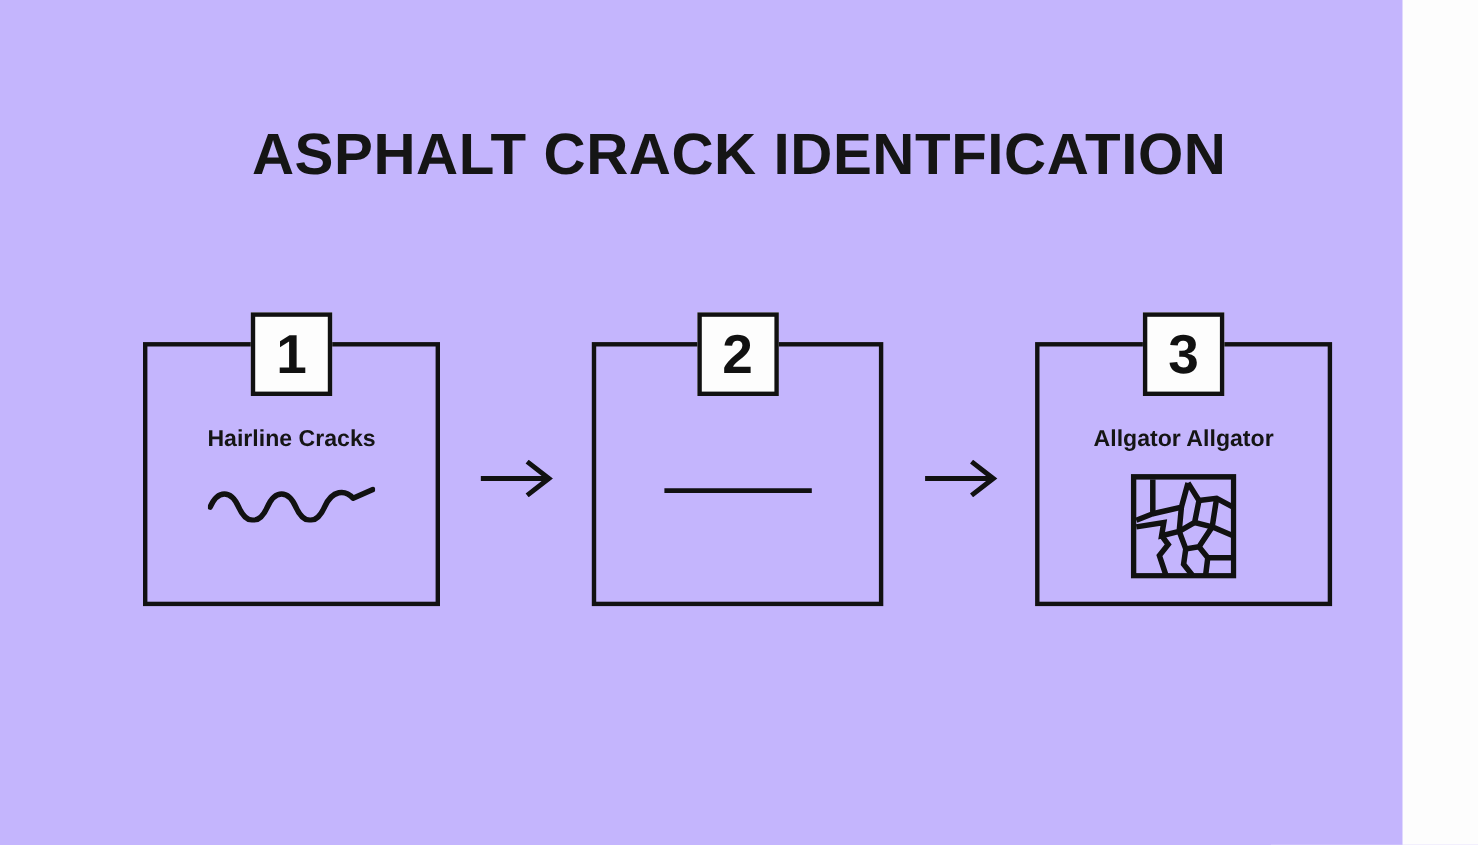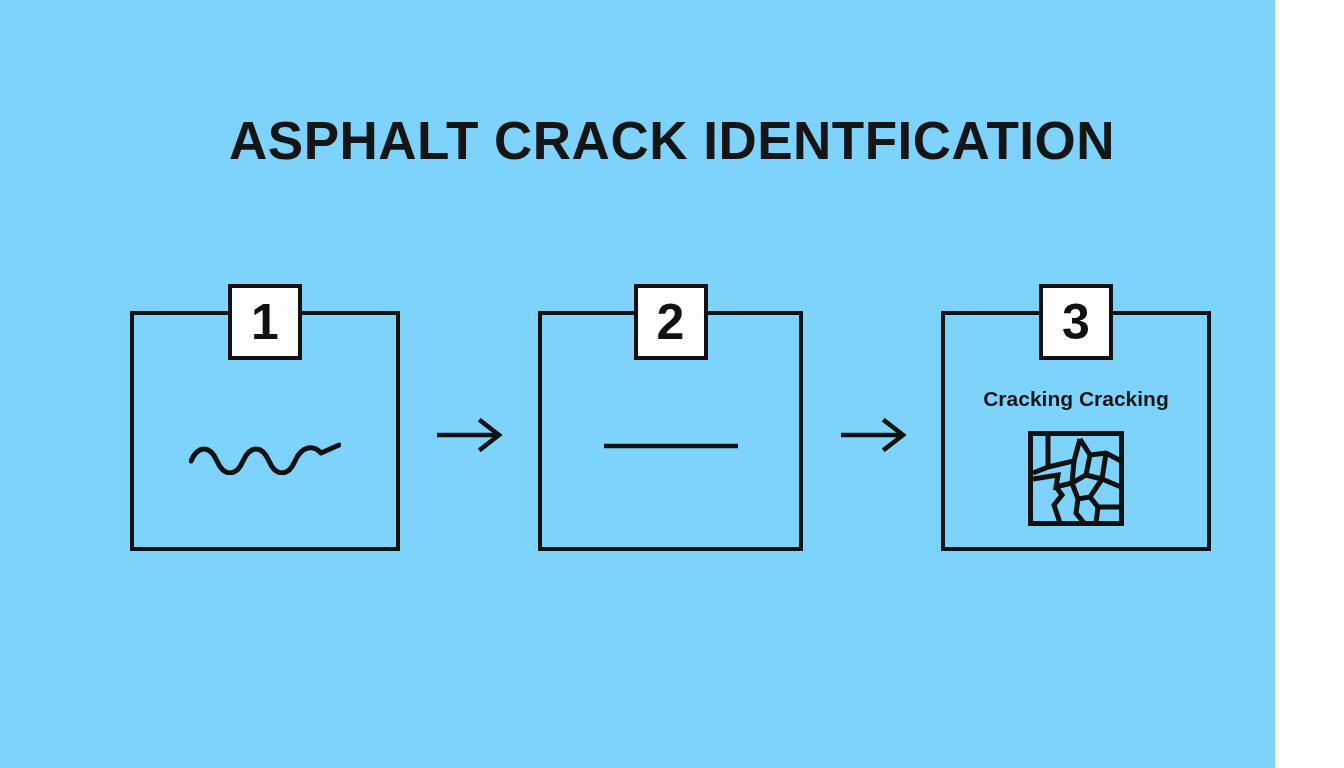--- a/index.html
+++ b/index.html
@@ -10,21 +10,21 @@
     width: 1344px;
     height: 768px;
     background: #fdfdfd;
     font-family: "Liberation Sans", sans-serif;
     overflow: hidden;
   }
   .canvas {
     position: relative;
     width: 1275px;
     height: 768px;
-    background: #7dd3fc;
+    background: #c4b5fd;
   }
 
   
   .page-title {
     position: absolute;
     left: 0;
     top: 110px;
     width: 1344px;
     text-align: center;
     font-family: "Liberation Sans", sans-serif;
@@ -113,20 +113,21 @@
 <body>
 
 <div class="canvas">
 
   <div class="page-title">ASPHALT CRACK IDENTFICATION</div>
 
   <div class="step-card" id="card-1">
     <div class="step-badge">
       <span class="step-badge-num">1</span>
     </div>
+    <div class="step-label">Hairline Cracks</div>
     <div class="step-icon">
       <svg class="icon-wave" viewBox="0 0 152 44">
         <path d="M2 30 C 9 14, 21 14, 28 30 S 47 46, 54 30 S 73 14, 80 30 S 99 46, 106 30 S 125 14, 132 22 L 150 14" fill="none" stroke="#111111" stroke-width="5" stroke-linecap="round" stroke-linejoin="round"></path>
       </svg>
     </div>
   </div>
 
   <svg class="arrow" id="arrow-1" viewBox="0 0 70 34">
     <path d="M2 17 L 58 17" fill="none" stroke="#111111" stroke-width="4.5" stroke-linecap="square"></path>
     <path d="M44 3 L 62 17 L 44 31" fill="none" stroke="#111111" stroke-width="4.5" stroke-linecap="square" stroke-linejoin="miter"></path>
@@ -145,21 +146,21 @@
 
   <svg class="arrow" id="arrow-2" viewBox="0 0 70 34">
     <path d="M2 17 L 58 17" fill="none" stroke="#111111" stroke-width="4.5" stroke-linecap="square"></path>
     <path d="M44 3 L 62 17 L 44 31" fill="none" stroke="#111111" stroke-width="4.5" stroke-linecap="square" stroke-linejoin="miter"></path>
   </svg>
 
   <div class="step-card" id="card-3">
     <div class="step-badge">
       <span class="step-badge-num">3</span>
     </div>
-    <div class="step-label">Cracking Cracking</div>
+    <div class="step-label">Allgator Allgator</div>
     <div class="step-icon">
       <svg class="icon-gator" viewBox="0 0 96 95">
         <g fill="none" stroke="#111111" stroke-width="5" stroke-linejoin="miter" stroke-linecap="butt">
           <rect x="2.5" y="2.5" width="91" height="90"></rect>
           <path d="M20 5 L 20 36 L 5 42"></path>
           <path d="M20 36 L 46 30 L 52 8"></path>
           <path d="M46 30 L 44 52 L 28 56 L 30 44 L 5 48"></path>
           <path d="M52 8 L 62 24 L 58 44 L 44 52"></path>
           <path d="M62 24 L 78 22 L 93 30"></path>
           <path d="M78 22 L 74 48 L 93 56"></path>

